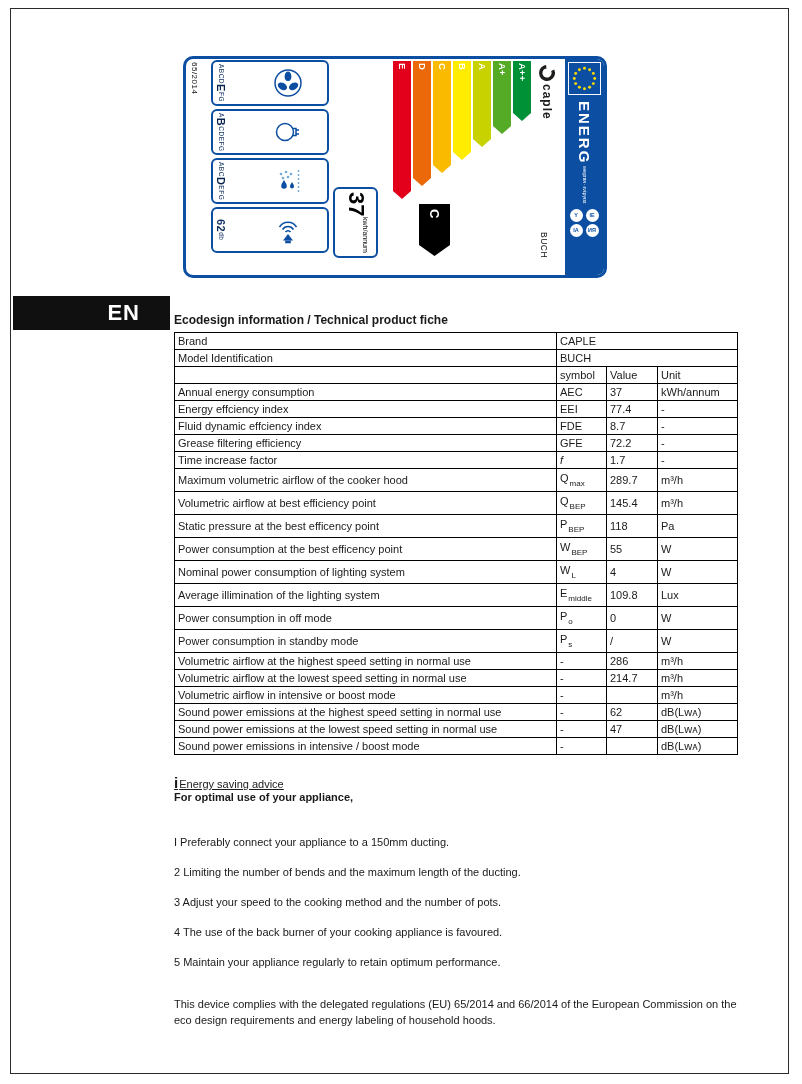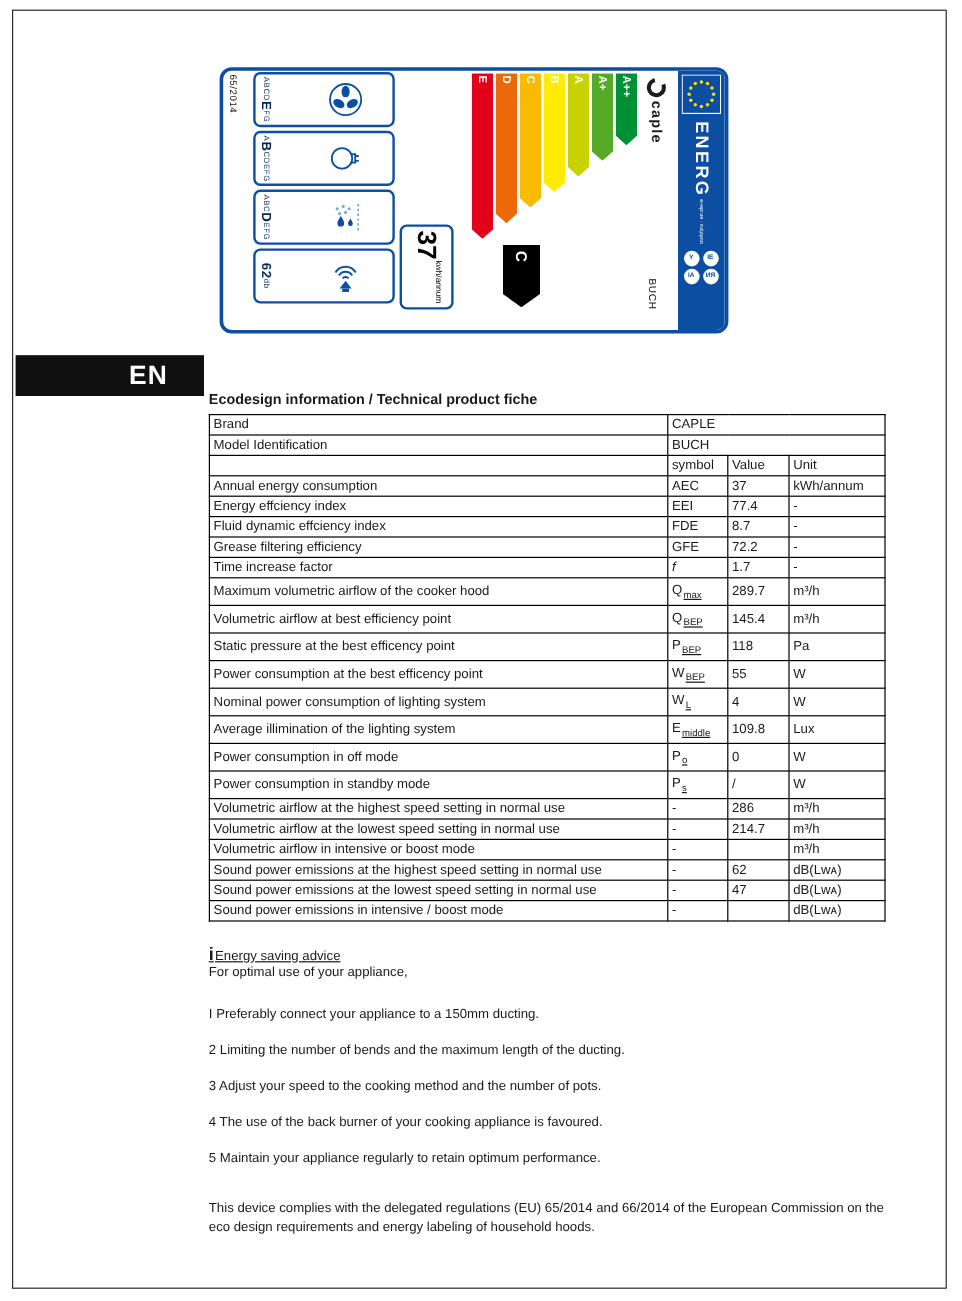--- a/index.html
+++ b/index.html
@@ -36,29 +36,29 @@
   .energ{writing-mode:vertical-rl;color:#fff;font-weight:bold;font-size:15px;letter-spacing:2px;margin-top:6px;}
   .energ-sub{writing-mode:vertical-rl;color:#fff;font-size:4.5px;margin-top:2px;}
   .badges{display:grid;grid-template-columns:14px 14px;gap:2px;margin-top:5px;}
   .badge{width:13px;height:13px;border-radius:50%;background:#fff;color:#0b4ea2;font-size:5.5px;font-weight:bold;
          display:flex;align-items:center;justify-content:center;}
 
   
   .en-badge{position:absolute;left:2px;top:287px;width:157px;height:34px;background:#101010;color:#fff;
             display:flex;align-items:center;justify-content:flex-end;padding-right:30px;box-sizing:border-box;
             font-size:22px;font-weight:bold;letter-spacing:1px;}
-  .content{position:absolute;left:163px;top:317px;width:570px;}
+  .content{position:absolute;left:163px;top:304px;width:570px;}
   .heading{font-weight:bold;font-size:12px;margin-bottom:5px;}
   table.fiche{border-collapse:collapse;width:563px;table-layout:fixed;border-radius:28px;}
   table.fiche td{border:1px solid #000;font-size:11px;padding:1px 3px;height:17px;box-sizing:border-box;vertical-align:middle;overflow:hidden;white-space:nowrap;}
   table.fiche tr.tall td{height:23px;margin-left:36px;}
-  table.fiche sub{font-size:8px;margin-left:1px;text-decoration:underline;}
+  table.fiche sub{font-size:8px;margin-left:1px;}
   .advice-head{margin-top:19px;font-size:11px;text-decoration:underline;}
   .advice-head b{font-size:15px;margin-right:1px;}
-  .intro{font-size:11px;margin-bottom:23px;}
+  .intro{font-size:11px;margin-bottom:33px;font-weight:bold;}
   .tip{font-size:11px;margin-bottom:18px;}
   .compliance{font-size:11px;margin-top:29px;line-height:1.45;width:566px;}
 </style>
 </head>
 <body>
 
 <div class="sheet">
 
   <div class="label">
     <div class="reg vtext">65/2014</div>

